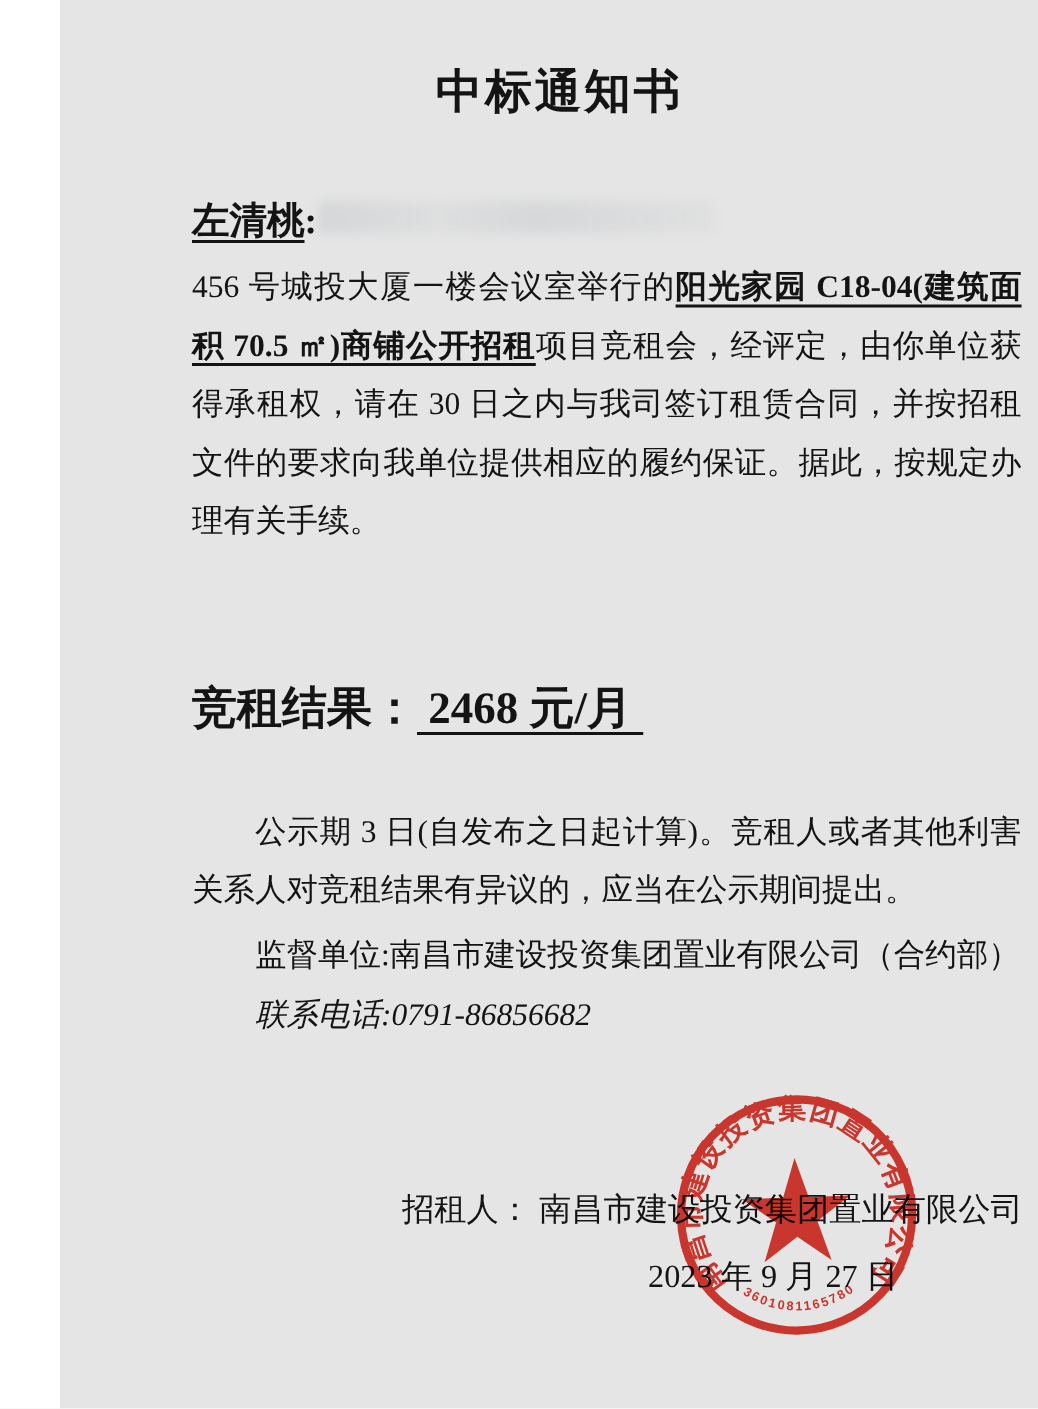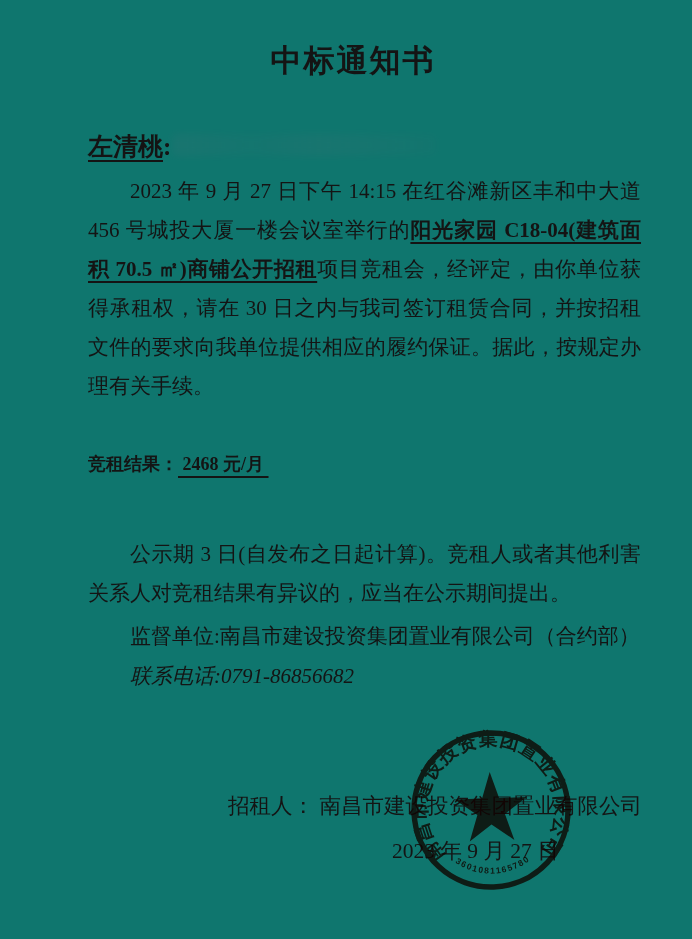--- a/index.html
+++ b/index.html
@@ -4,21 +4,21 @@
 <style>
   html,body { margin:0; padding:0; }
   body {
     width:692px; height:939px;
     background:#ffffff;
     font-family:"Liberation Serif","DejaVu Serif",serif;
     color:#141414;
     position:relative;
     overflow:hidden;
   }
-  .page { position:absolute; inset:0; background:#0f766e; }
+  .page { position:absolute; inset:0; background:#e5e5e5;margin-left:40px; }
 
   .doc-title {
     position:absolute; top:40px; left:0; width:100%;
     text-align:center;
     font-size:31px; font-weight:bold; letter-spacing:2px;
     transform:translateX(7px);
   }
 
   .addressee {
     position:absolute; top:130px; left:88px;
@@ -47,21 +47,21 @@
   #notice-para { top:535px; }
 
   .tline { width:100%; }
   .tline.fill { text-align:justify; text-align-last:justify; }
   .tline.ind  { text-indent:42px; }
   .b { font-weight:bold; }
   .u { text-decoration:underline; text-underline-offset:5px; text-decoration-thickness:1.5px; }
 
   .result-line {
     position:absolute; top:452px; left:88px;
-    font-size:18px; font-weight:bold;
+    font-size:30px; font-weight:bold;
   }
   .result-line .value {
     white-space:pre;
     text-decoration:underline;
     text-underline-offset:6px;
     text-decoration-thickness:1.5px;
   }
 
   .supervisor-line { position:absolute; top:622px; left:130px; font-size:21px; }
   .phone-line      { position:absolute; top:662px; left:130px; font-size:21px;font-style:italic; }
@@ -86,21 +86,20 @@
 
 <div class="page">
 
   <div class="doc-title">中标通知书</div>
 
   <div class="ghost-mark"></div>
 
   <div class="addressee"><span class="name">左清桃</span><span>:</span></div>
 
   <div class="para" id="body-para">
-      <div class="tline fill ind"><span>2023 年 9 月 27 日下午 14:15 在红谷滩新区丰和中大道</span></div>
       <div class="tline fill"><span>456 号城投大厦一楼会议室举行的</span><span class="b u">阳光家园 C18-04(建筑面</span></div>
       <div class="tline fill"><span class="b u">积 70.5 ㎡)商铺公开招租</span><span>项目竞租会，经评定，由你单位获</span></div>
       <div class="tline fill"><span>得承租权，请在 30 日之内与我司签订租赁合同，并按招租</span></div>
       <div class="tline fill"><span>文件的要求向我单位提供相应的履约保证。据此，按规定办</span></div>
       <div class="tline"><span>理有关手续。</span></div>
     </div>
 
   <div class="result-line"><span>竞租结果：</span><span class="value"> 2468 元/月 </span></div>
 
   <div class="para" id="notice-para">

